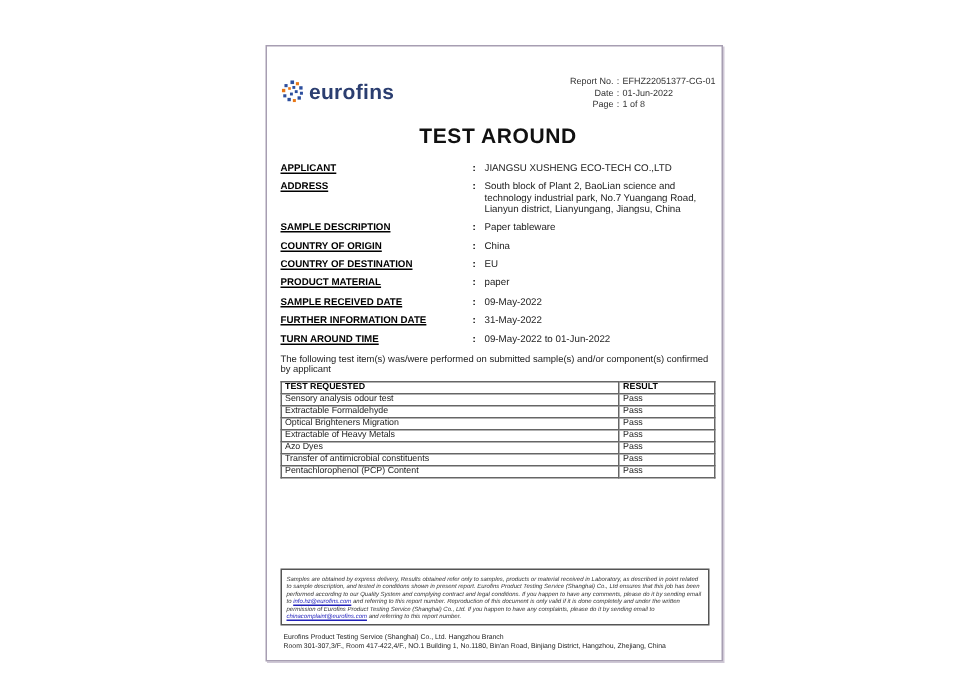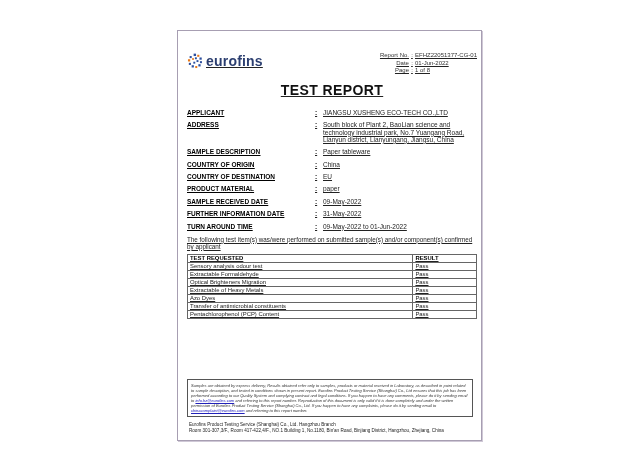--- a/index.html
+++ b/index.html
@@ -6,21 +6,21 @@
   body{
     width:640px;height:466px;position:relative;background:#ffffff;
     font-family:"Liberation Sans", sans-serif;color:#222;
     -webkit-font-smoothing:antialiased;
   }
   .page{
     position:absolute;left:177px;top:30px;width:303px;height:409px;
     background:#ffffff;border:1px solid #a79eb2;
     box-shadow:1px 1px 0 #cfc8d6;
   }
-  .content{position:absolute;left:0;top:0;right:0;bottom:0;padding:20px 4px 0 9px;box-sizing:border-box;text-decoration:underline;}
+  .content{position:absolute;left:0;top:0;right:0;bottom:0;padding:20px 4px 0 9px;box-sizing:border-box;}
 
   
   .hdr{display:flex;justify-content:space-between;align-items:flex-start;height:24px;}
   .logo{display:flex;align-items:center;gap:3px;margin-top:2px;}
   .logo svg{width:16px;height:16px;display:block;}
   .logo-text{font-size:14px;font-weight:600;color:#2b3e70;letter-spacing:.2px;}
   .rinfo{font-size:6px;line-height:7.5px;margin-top:1px;color:#333;}
   .ri-row{display:flex;}
   .ri-label{width:36px;text-align:right;}
   .ri-colon{width:6px;text-align:center;}
@@ -96,21 +96,21 @@
           <span class="ri-value">01-Jun-2022</span>
         </div>
         <div class="ri-row">
           <span class="ri-label">Page</span>
           <span class="ri-colon">:</span>
           <span class="ri-value">1 of 8</span>
         </div>
       </div>
     </div>
 
-    <div class="title">TEST REPORT</div>
+    <div class="title">TEST AROUND</div>
 
     <div class="fields">
       <div class="field">
         <span class="f-label">APPLICANT</span>
         <span class="f-colon">:</span>
         <span class="f-value">JIANGSU XUSHENG ECO-TECH CO.,LTD</span>
       </div>
       <div class="field">
         <span class="f-label">ADDRESS</span>
         <span class="f-colon">:</span>

